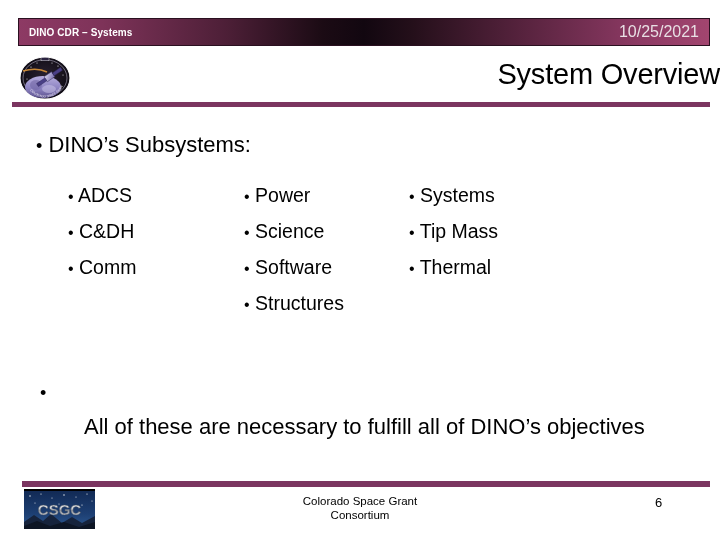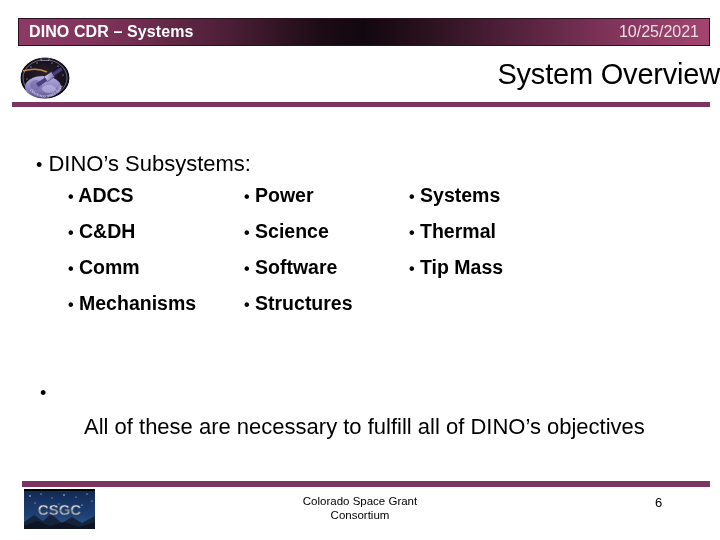--- a/index.html
+++ b/index.html
@@ -35,21 +35,21 @@
         #a2456f 100%);
     border: 1px solid #2a1020;
     box-sizing: border-box;
   }
   .header-title {
     position: absolute;
     left: 10px;
     top: 50%;
     transform: translateY(-50%);
     color: #ffffff;
-    font-size: 16px;
+    font-size: 10px;
     font-weight: bold;
     letter-spacing: 0.1px;
     white-space: nowrap;
   }
   .header-date {
     position: absolute;
     right: 10px;
     top: 50%;
     transform: translateY(-50%);
     color: #e8dfe4;
@@ -87,35 +87,33 @@
     background: #7b3560;
   }
 
   
   .lead-bullet {
     position: absolute;
     left: 36px;
     top: 132px;
     font-size: 22px;
     white-space: nowrap;
-    margin-top: 19px;
   }
   .lead-bullet .dot { font-size: 18px; }
 
   .subsystem-grid {
     position: absolute;
     left: 68px;
     top: 178px;
     display: flex;
     gap: 0px;
   }
   .subsystem-col {
     display: flex;
     flex-direction: column;
-    font-weight: bold;
   }
   .subsystem-col.col-1 { width: 176px; }
   .subsystem-col.col-2 { width: 165px; }
   .subsystem-col.col-3 { width: 200px; }
 
   .subsystem-item {
     font-size: 19.5px;
     line-height: 34px;
     white-space: nowrap;
   }
@@ -253,24 +251,20 @@
       <span>ADCS</span>
     </div>
     <div class="subsystem-item">
       <span class="dot">•</span>
       <span>C&amp;DH</span>
     </div>
     <div class="subsystem-item">
       <span class="dot">•</span>
       <span>Comm</span>
     </div>
-    <div class="subsystem-item">
-      <span class="dot">•</span>
-      <span>Mechanisms</span>
-    </div>
   </div>
 
   <div class="subsystem-col col-2">
     <div class="subsystem-item">
       <span class="dot">•</span>
       <span>Power</span>
     </div>
     <div class="subsystem-item">
       <span class="dot">•</span>
       <span>Science</span>
@@ -285,25 +279,25 @@
     </div>
   </div>
 
   <div class="subsystem-col col-3">
     <div class="subsystem-item">
       <span class="dot">•</span>
       <span>Systems</span>
     </div>
     <div class="subsystem-item">
       <span class="dot">•</span>
+      <span>Tip Mass</span>
+    </div>
+    <div class="subsystem-item">
+      <span class="dot">•</span>
       <span>Thermal</span>
-    </div>
-    <div class="subsystem-item">
-      <span class="dot">•</span>
-      <span>Tip Mass</span>
     </div>
   </div>
 
 </div>
 
 <div class="closing-bullet">
   <span class="dot">•</span>
   <span class="ctext">All of these are necessary to fulfill all of DINO’s objectives</span>
 </div>
 

